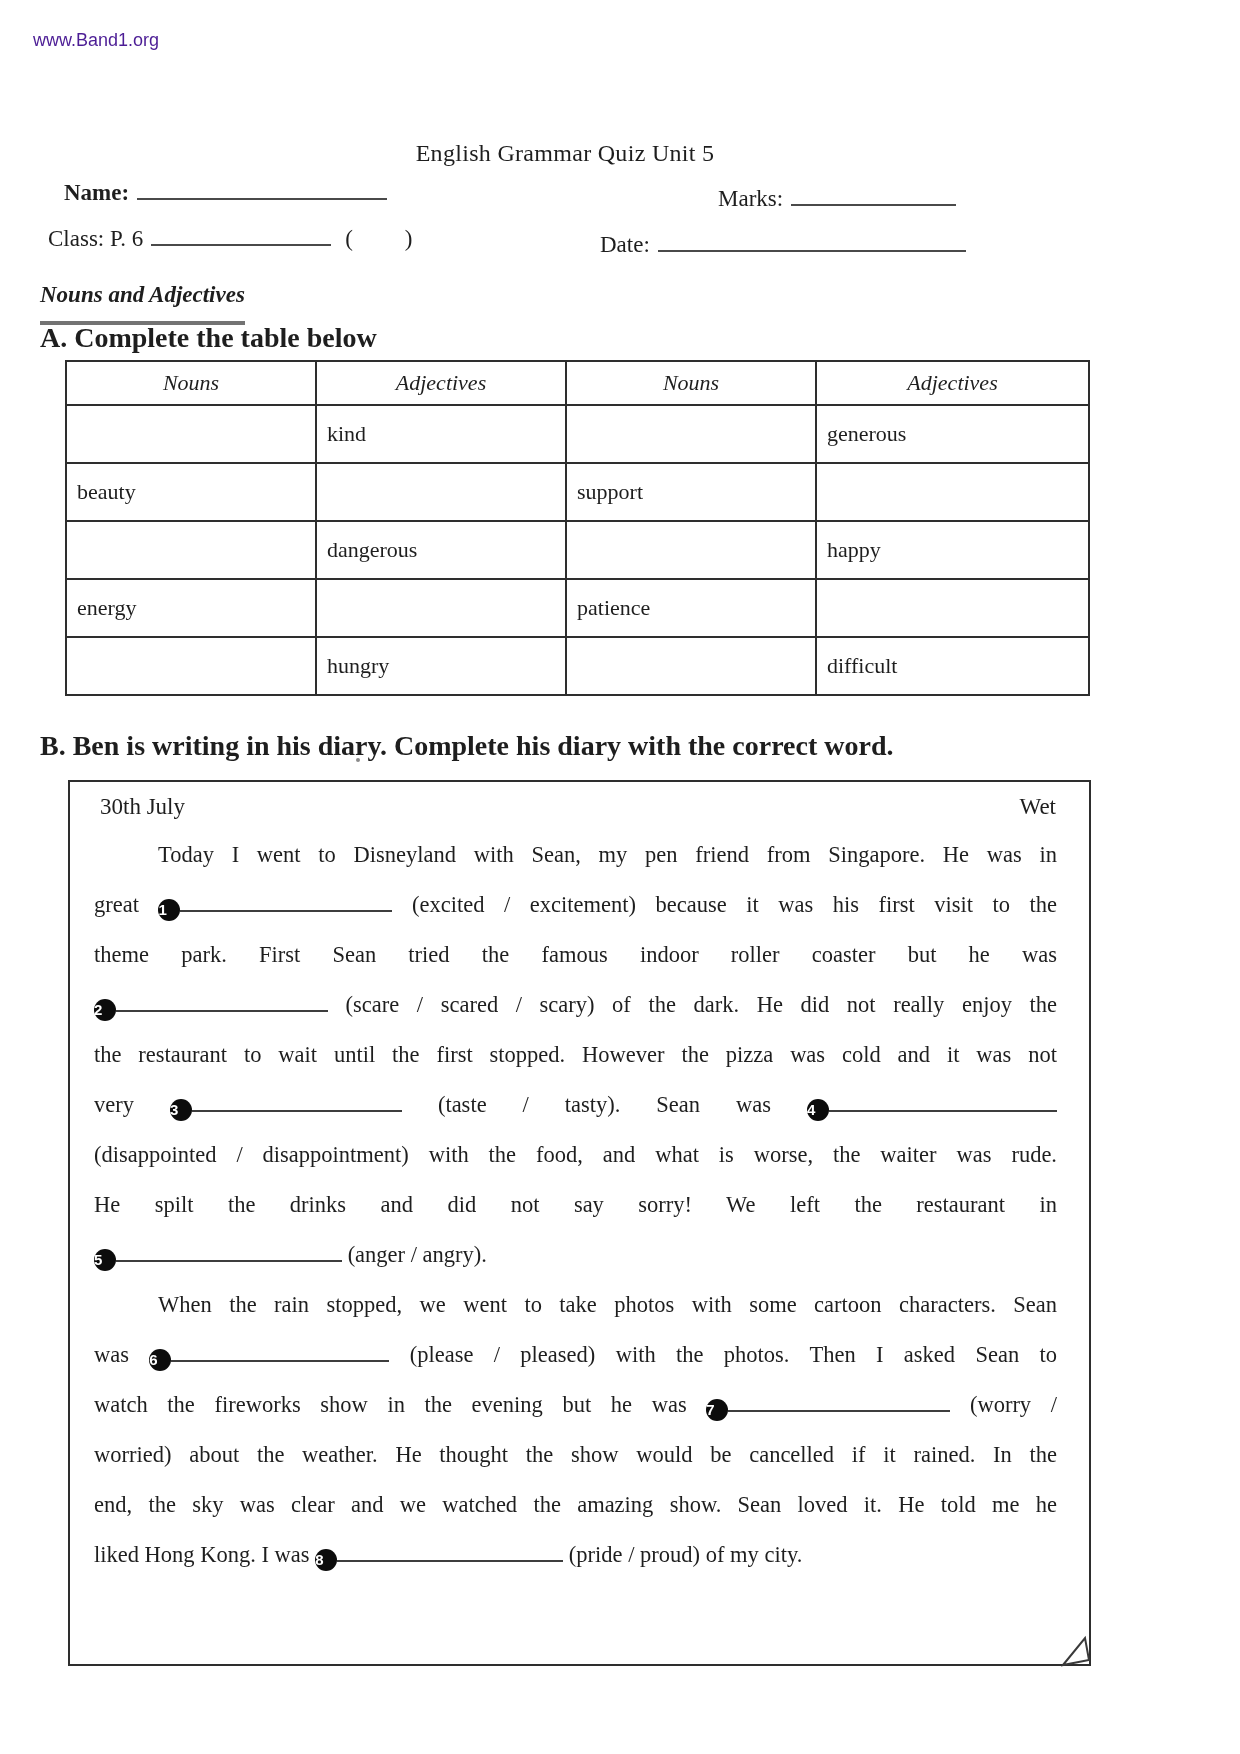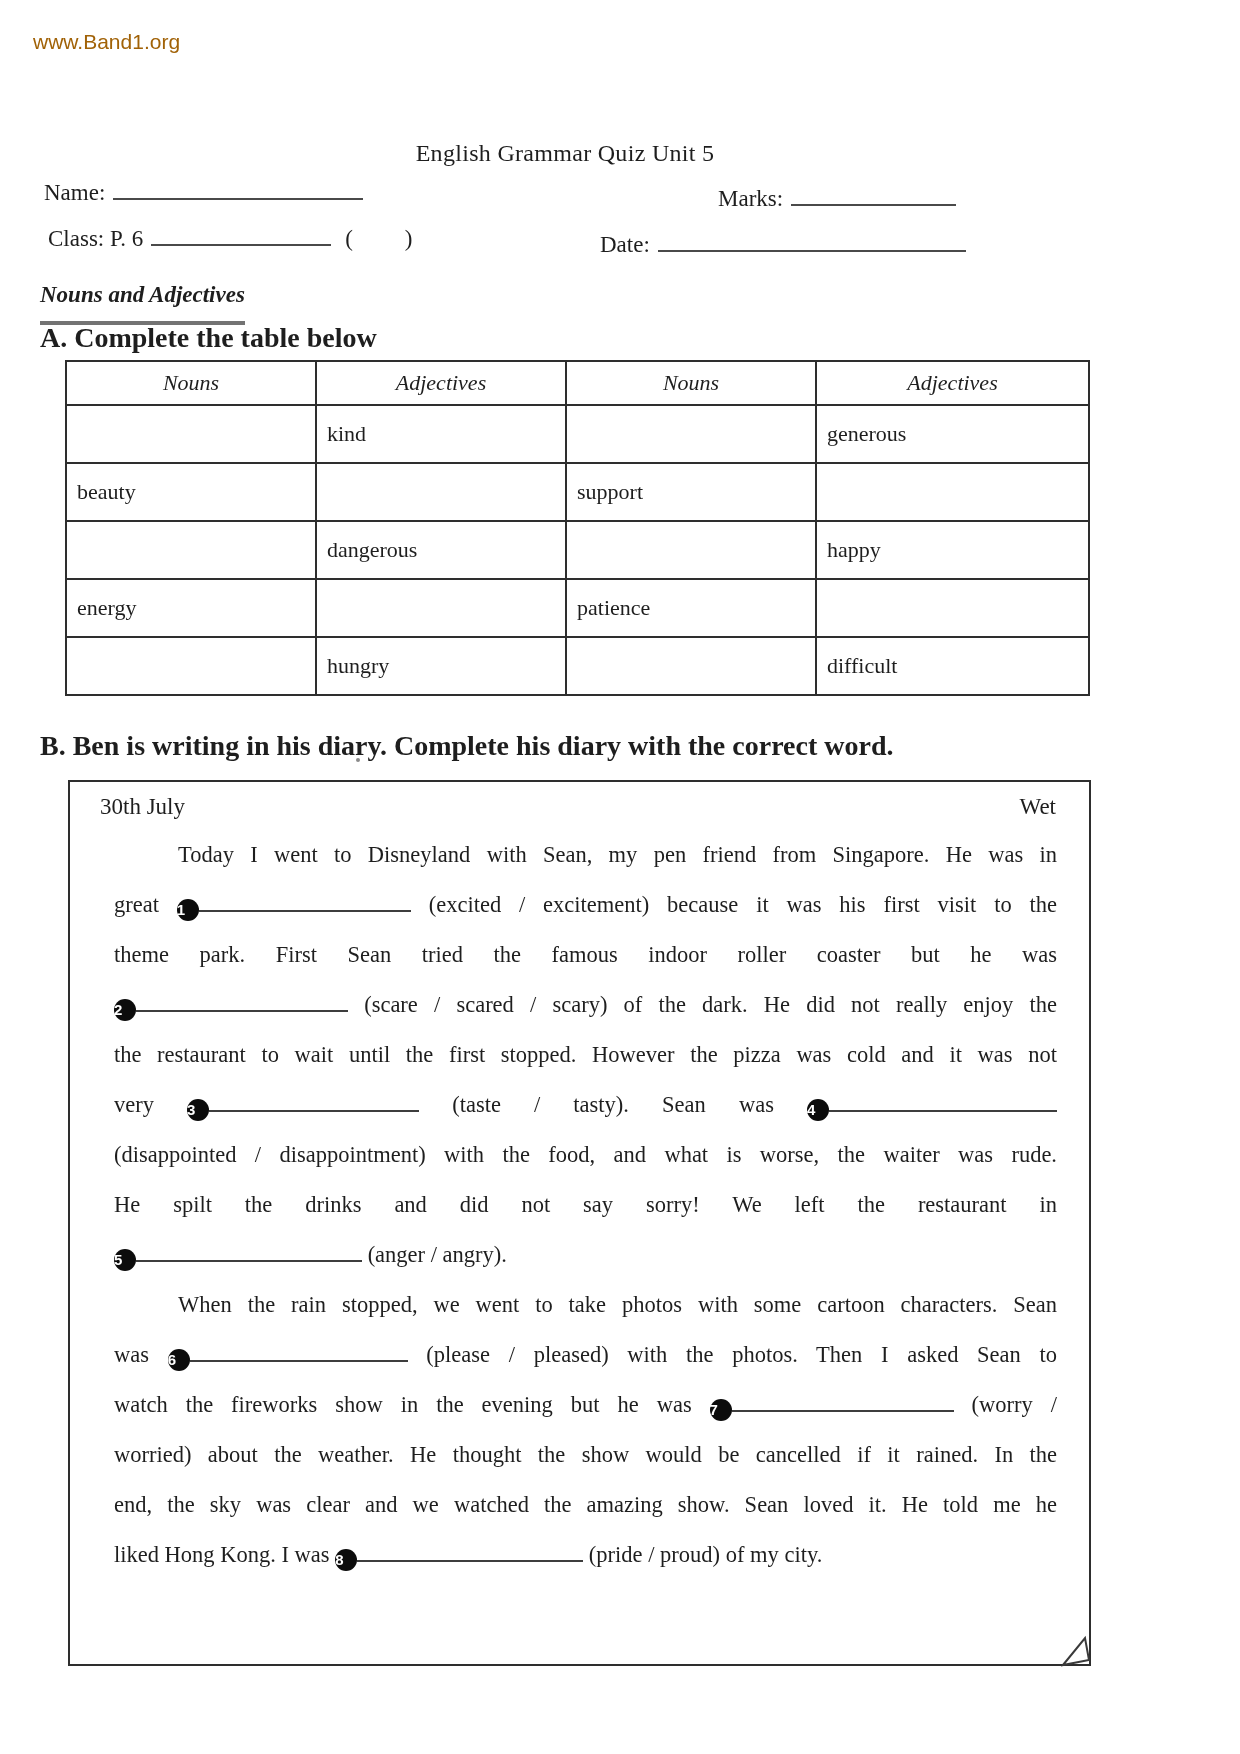--- a/index.html
+++ b/index.html
@@ -1,23 +1,23 @@
 <!DOCTYPE html>
 <html><head>
 <meta charset="utf-8">
 <style>
   html,body{margin:0;padding:0;background:#e8e8e8;}
   .page{position:relative;width:1240px;height:1754px;background:#ffffff;
         font-family:"Liberation Serif",serif;color:#1e1e1e;overflow:hidden;margin:0 auto;}
   .site{position:absolute;left:33px;top:30px;font-family:"Liberation Sans",sans-serif;
-        font-size:21px;color:#a16207;}
+        font-size:18px;color:#4c1d95;}
   .title{position:absolute;left:0;right:0;top:140px;text-align:center;font-size:24px;
          transform:translateX(-55px);letter-spacing:.3px;}
   .meta{position:absolute;font-size:23px;white-space:nowrap;}
-  .name-row{left:44px;top:178px;}
+  .name-row{left:64px;top:178px;font-weight:bold;}
   .marks-row{left:718px;top:184px;}
   .class-row{left:48px;top:224px;}
   .date-row{left:600px;top:230px;}
   .uline{display:inline-block;border-bottom:2px solid #4a4a4a;height:20px;margin-left:8px;}
   .u-name{width:250px;} .u-marks{width:165px;} .u-class{width:180px;} .u-date{width:308px;}
   .paren{white-space:pre;margin-left:14px;}
   .sec-heading{position:absolute;left:40px;top:282px;font-size:23px;font-weight:bold;
                font-style:italic;border-bottom:4px solid #737373;padding-bottom:13px;}
   .part-instr{position:absolute;font-size:28px;font-weight:bold;}
   .instr-a{left:40px;top:322px;}
@@ -25,21 +25,21 @@
   .wtable{position:absolute;left:65px;top:360px;width:1025px;border-collapse:collapse;
           font-size:22px;table-layout:fixed;}
   .wtable th,.wtable td{border:2px solid #2e2e2e;}
   .wtable th{height:40px;font-weight:normal;font-style:italic;text-align:center;font-size:22px;}
   .wtable td{height:56px;padding:0 0 0 10px;vertical-align:middle;text-align:left;border-radius:11px;}
   .wtable col.c4{width:273px;}
   .diary-box{position:absolute;left:68px;top:780px;width:1023px;height:886px;
              border:2px solid #2e2e2e;box-sizing:border-box;}
   .diary-head{display:flex;justify-content:space-between;padding:12px 33px 0 30px;
               font-size:23px;}
-  .diary-body{padding:10px 32px 0 44px;font-size:22.5px;}
+  .diary-body{padding:10px 32px 0 24px;font-size:22.5px;}
   .dline{height:50px;line-height:50px;text-align:justify;text-align-last:justify;}
   .dline.first{text-indent:64px;}
   .dline.plast{text-align-last:left;}
   .cnum{display:inline-block;width:22px;height:22px;border-radius:50%;background:#0c0c0c;
         color:#ffffff;font-size:15px;font-weight:bold;line-height:22px;text-align:center;
         vertical-align:-3px;font-family:"Liberation Sans",sans-serif;font-style:normal;}
   .blank{display:inline-block;border-bottom:2px solid #3d3d3d;height:14px;}
   .corner-flag{position:absolute;right:-4px;bottom:-3px;}
   .speckle{position:absolute;left:356px;top:758px;width:4px;height:4px;border-radius:50%;
            background:#8a8a8a;}

